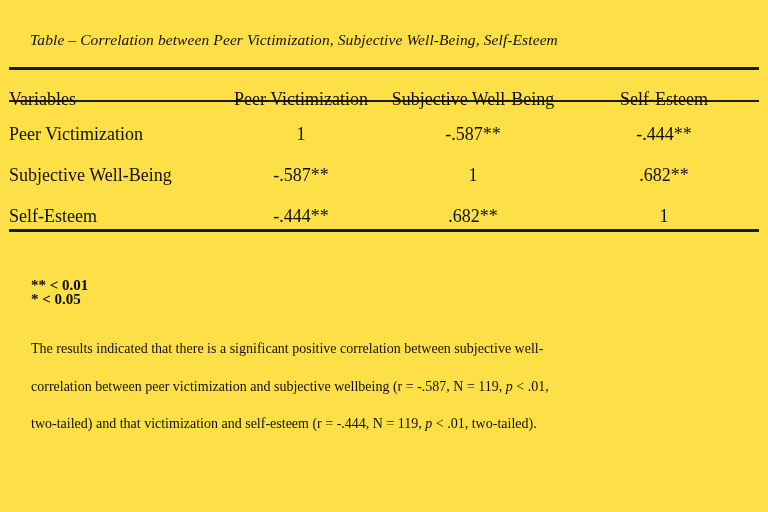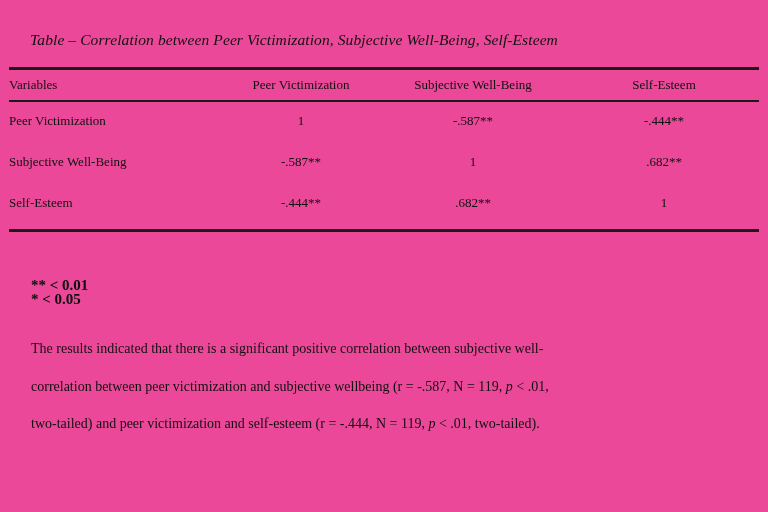--- a/index.html
+++ b/index.html
@@ -11,21 +11,21 @@
     height: 512px;
     background: #ffffff;
     font-family: "Liberation Serif", "DejaVu Serif", serif;
     color: #000000;
     overflow: hidden;
   }
   .page {
     position: relative;
     width: 768px;
     height: 512px;
-    background: #ec4899;
+    background: #fde047;
   }
 
   
   .table-title {
     position: absolute;
     left: 30px;
     top: 31px;
     font-size: 15.5px;
     font-style: italic;
     letter-spacing: 0.1px;
@@ -41,24 +41,24 @@
     background: #1a1a1a;
   }
   .rule-top    { top: 67px;  height: 2.5px; }
   .rule-header { top: 100px; height: 2.2px; }
   .rule-bottom { top: 229px; height: 2.5px; }
 
   
   .tbl {
     position: absolute;
     left: 9px;
-    top: 70px;
+    top: 84px;
     width: 750px;
     border-collapse: collapse;
-    font-size: 13px;
+    font-size: 18px;
   }
   .tbl td, .tbl th {
     padding: 0;
     border: 0;
     font-weight: normal;
     color: #101010;
   }
   .tbl .hdr-row td { height: 30px; vertical-align: middle; }
   .tbl .body-row td { height: 41px; vertical-align: middle; }
 
@@ -134,16 +134,16 @@
       </tr>
     </tbody>
   </table>
 
   <div class="footnote fn-1">** &lt; 0.01</div>
   <div class="footnote fn-2">* &lt; 0.05</div>
 
   <div class="para">
     <span class="ln">The results indicated that there is a significant positive correlation between subjective well-</span>
     <span class="ln"><span>correlation between peer victimization and subjective wellbeing (r = -.587, N = 119, </span><span class="it">p</span><span> &lt; .01,</span></span>
-    <span class="ln"><span>two-tailed) and peer victimization and self-esteem (r = -.444, N = 119, </span><span class="it">p</span><span> &lt; .01, two-tailed).</span></span>
+    <span class="ln"><span>two-tailed) and that victimization and self-esteem (r = -.444, N = 119, </span><span class="it">p</span><span> &lt; .01, two-tailed).</span></span>
   </div>
 
 </div>
 
 </body></html>

